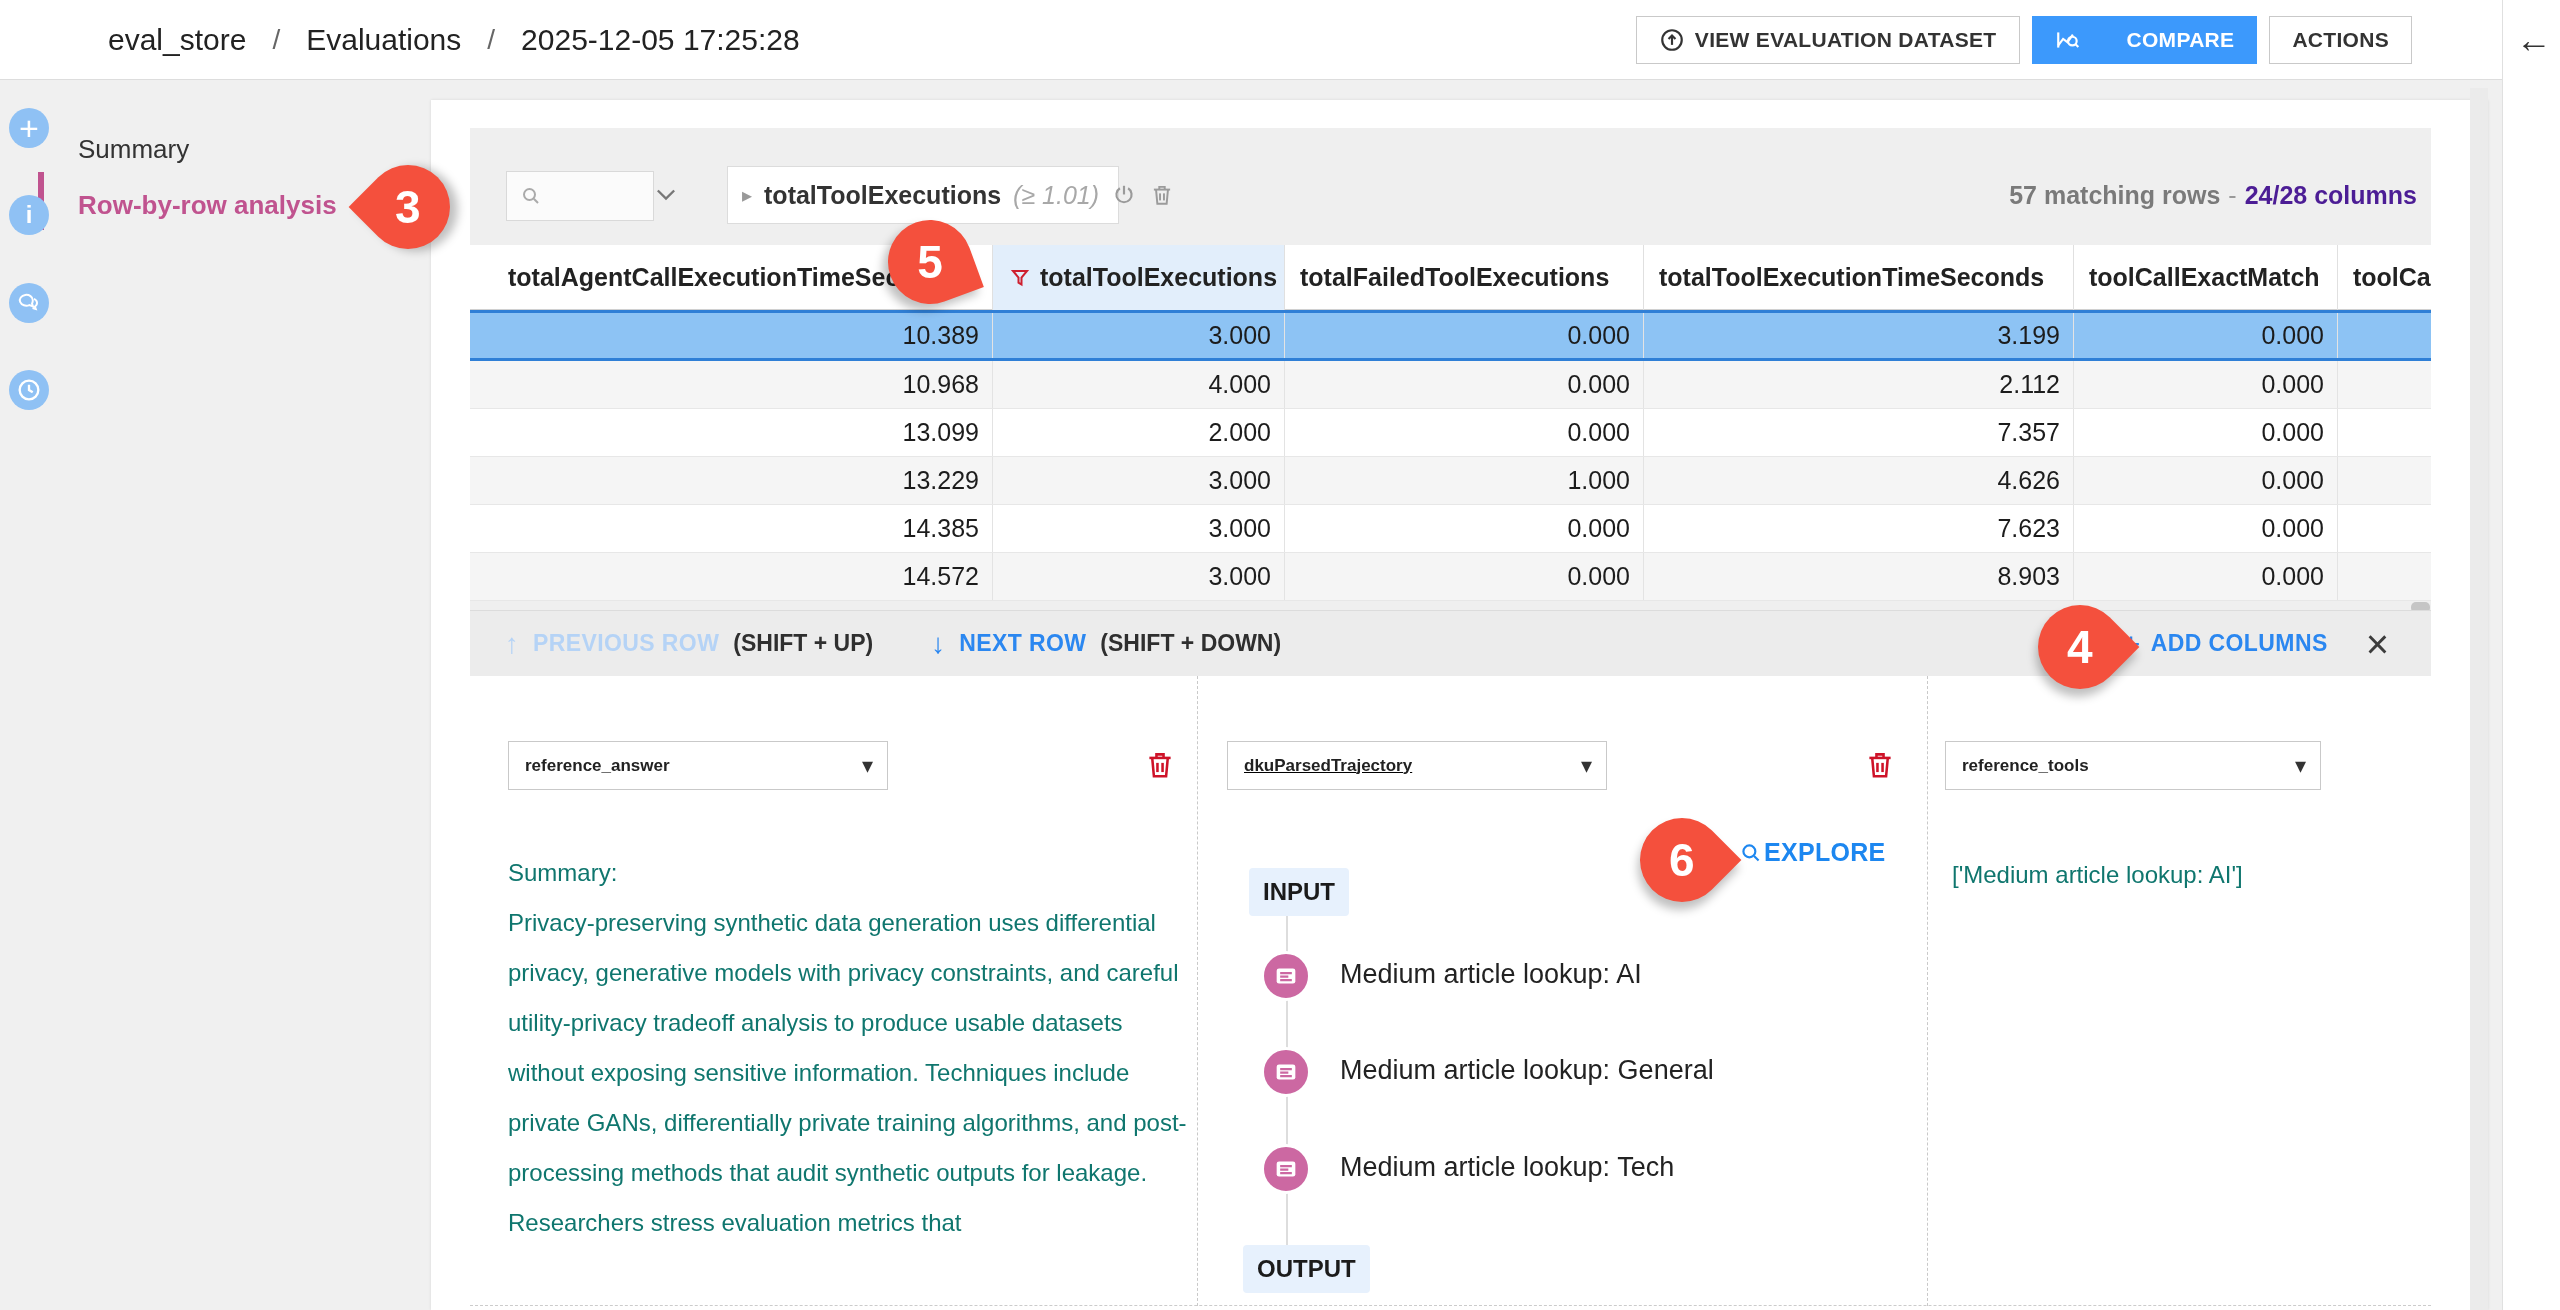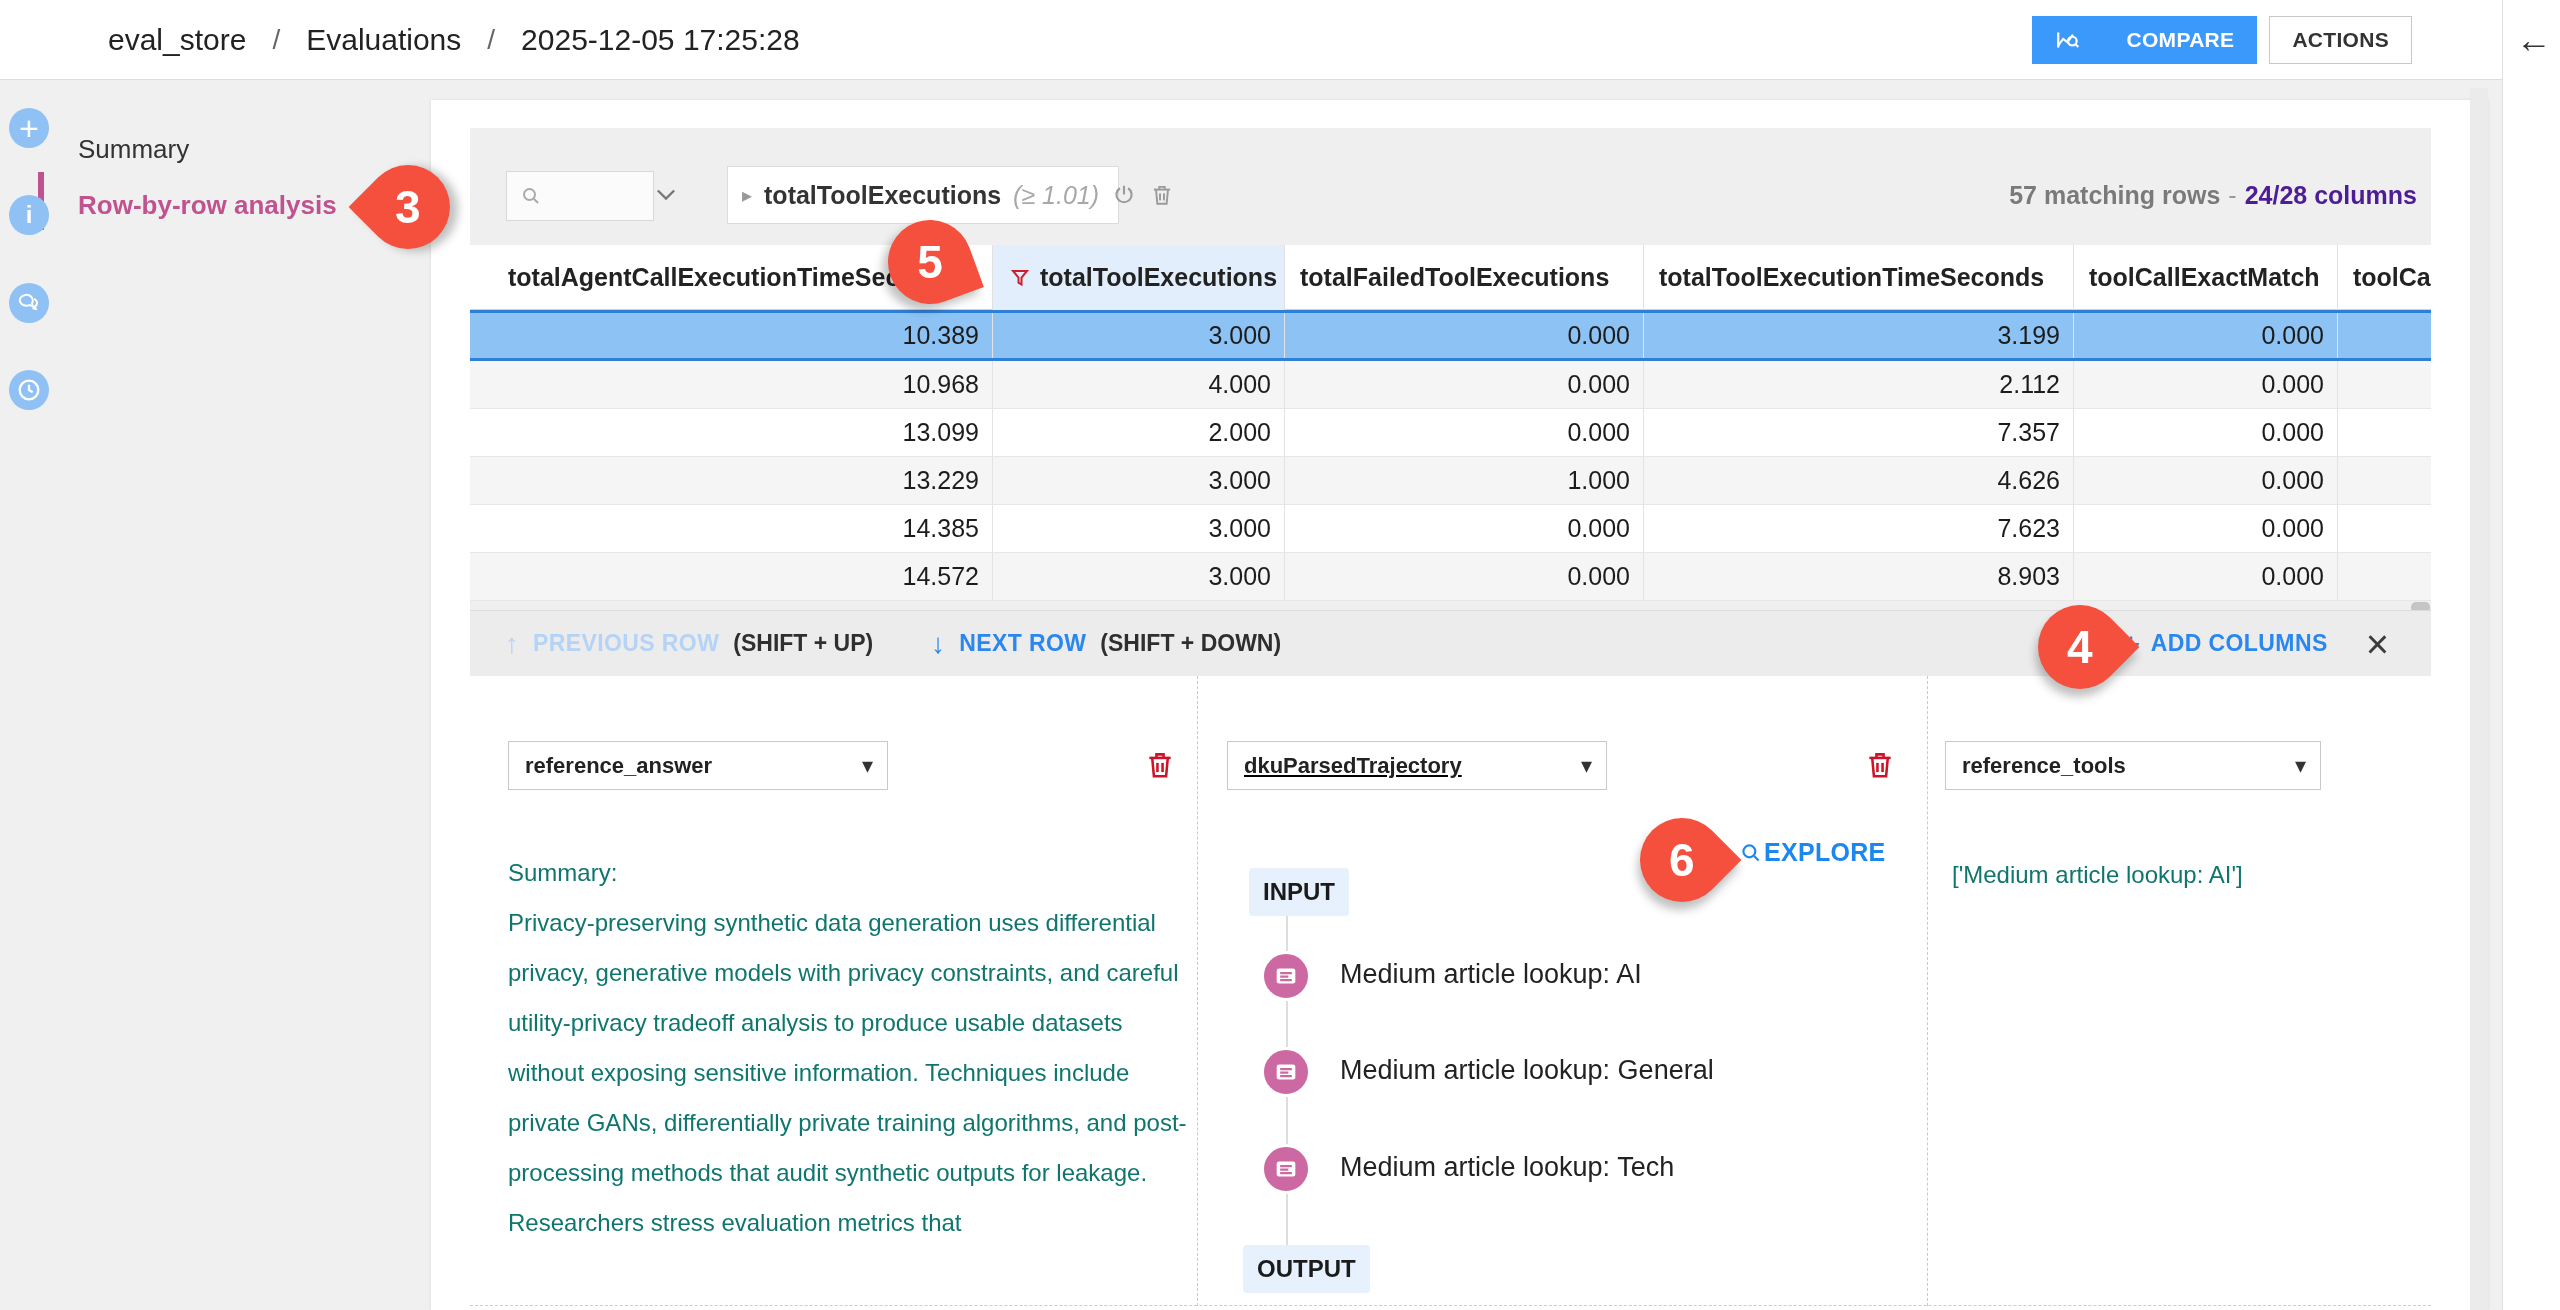--- a/index.html
+++ b/index.html
@@ -72,21 +72,21 @@
   .spacer { flex:1; }
   .addcols { display:flex; align-items:center; gap:10px; color:#2b87f0; font-weight:700; font-size:23px; letter-spacing:.4px; }
   .addcols .plus { font-size:32px; font-weight:400; line-height:28px; }
   .closex { margin-left:38px; font-size:40px; color:#3c3c3c; line-height:36px; }
 
   
   .vdash { position:absolute; top:676px; height:630px; border-left:1px dashed #c9c9c9; }
   .v1 { left:1197px; } .v2 { left:1927px; }
   .hdash { position:absolute; left:470px; top:1305px; width:1961px; border-top:1px dashed #ccc; }
   .dd { position:absolute; top:741px; height:49px; background:#fff; border:1px solid #c9c9c9; display:flex; align-items:center; }
-  .dd .lbl { font-size:22px; font-weight:700; color:#222; padding-left:16px; white-space:nowrap; }
+  .dd .lbl { font-size:17px; font-weight:700; color:#222; padding-left:16px; white-space:nowrap; }
   .dd .caret { position:absolute; right:14px; color:#333; font-size:22px; }
   .dd1 { left:508px; width:380px; } .dd2 { left:1227px; width:380px;text-decoration:underline; } .dd3 { left:1945px; width:376px; }
   .trashbtn { position:absolute; top:747px; color:#ce1228; }
   .t1 { left:1143px; } .t2 { left:1863px; }
   .ptext { position:absolute; font-size:24px; line-height:50px; color:#0f766e; white-space:pre-line; }
   .p1 { left:508px; top:848px; width:690px; }
   .p3 { left:1952px; top:852px; width:440px; line-height:46px; }
 
   .explore { position:absolute; left:1738px; top:838px; display:flex; align-items:center; gap:0; color:#1d87f0; font-weight:700; font-size:25px; letter-spacing:.3px; }
   .iochip { position:absolute; background:#e7f1fd; color:#1b1b1b; font-weight:700; font-size:24px; padding:10px 14px; border-radius:4px; }
@@ -131,20 +131,30 @@
 
   <div class="topbar">
     <div class="breadcrumb">
       <span>eval_store</span>
       <span class="sep">/</span>
       <span>Evaluations</span>
       <span class="sep">/</span>
       <span>2025-12-05 17:25:28</span>
     </div>
     <div class="hbtns">
+      <button class="btn">
+        <span style="display:flex;">
+          <svg width="26" height="26" viewBox="0 0 24 24" fill="none" stroke="#333" stroke-width="2">
+              <circle cx="12" cy="12" r="9"></circle>
+              <path d="M12 16.5V8"></path>
+              <path d="M8.8 11 12 7.8 15.2 11"></path>
+            </svg>
+        </span>
+        <span>VIEW EVALUATION DATASET</span>
+      </button>
       <button class="btn primary">
         <span style="display:flex;">
           <svg width="26" height="26" viewBox="0 0 24 24" fill="none" stroke="#fff" stroke-width="2">
               <path d="M3 19V5"></path>
               <path d="M3 17l4.5-6 4 3 5-7"></path>
               <circle cx="16" cy="13" r="4"></circle>
               <path d="M19 16l2.5 2.5"></path>
             </svg>
         </span>
         <span>COMPARE</span>

